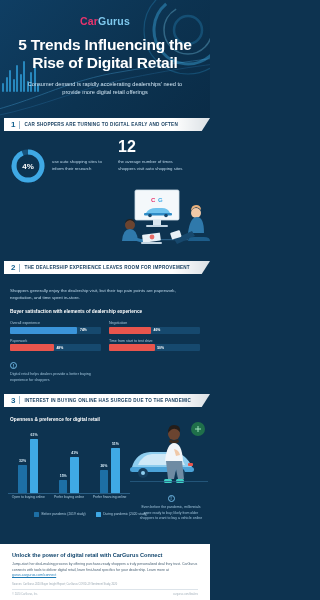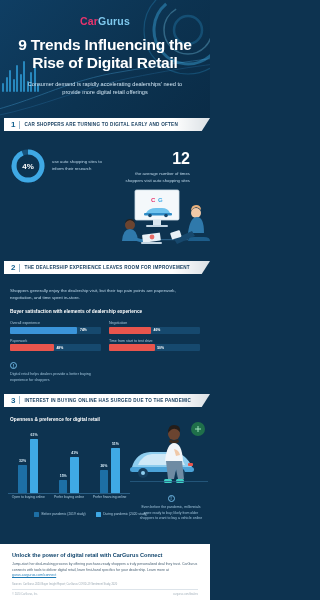--- a/index.html
+++ b/index.html
@@ -76,21 +76,21 @@
   .donut-row { display: flex; align-items: center; gap: 6px; padding: 6px 0 0 10px; }
   .donut { position: relative; width: 36px; height: 36px; flex: none; }
   .donut svg { display: block; }
   .donut span {
     position: absolute; inset: 0;
     display: flex; align-items: center; justify-content: center;
     color: #ffffff; font-size: 8px; font-weight: bold;
   }
   .donut-text { color: #bcd7e9; font-size: 4.3px; line-height: 1.55; width: 62px; }
 
-  .big-stat { position: absolute; left: 118px; top: 20px; width: 72px; text-align: right; }
+  .big-stat { position: absolute; left: 118px; top: 8px; width: 72px; }
   .big-stat .num { color: #ffffff; font-size: 16px; font-weight: bold; line-height: 1; }
   .big-stat .txt { color: #bcd7e9; font-size: 4.3px; line-height: 1.55; margin-top: 4px; }
 
   .illus1 { position: absolute; left: 108px; top: 54px; width: 102px; height: 74px; }
 
   
   .sec2 { position: relative; padding-top: 4px; }
   .sec2-lead {
     color: #bcd7e9; font-size: 4.4px; line-height: 1.6;
     padding: 9px 14px 0 10px;
@@ -218,21 +218,21 @@
 
     <svg class="hero-swoosh" viewBox="0 0 210 60" preserveAspectRatio="none">
       <path d="M-5 52 C40 40, 70 22, 120 14 C155 8, 185 4, 215 0" fill="none" stroke="#4aa7dd" stroke-width="1"></path>
       <path d="M-5 58 C45 48, 80 30, 130 20 C165 13, 190 9, 215 6" fill="none" stroke="#2e7eb5" stroke-width=".8"></path>
     </svg>
 
     <div class="logo">
       <span class="car">Car</span><span class="gurus">Gurus</span>
     </div>
 
-    <div class="hero-title">9 Trends Influencing the Rise of Digital Retail</div>
+    <div class="hero-title">5 Trends Influencing the Rise of Digital Retail</div>
     <div class="hero-sub">Consumer demand is rapidly accelerating dealerships' need to provide more digital retail offerings</div>
   </div>
 
   <div class="sec-banner">
     <span class="sec-num">1</span>
     <span class="sec-div"></span>
     <span class="sec-title">Car shoppers are turning to digital early and often</span>
   </div>
 
   <div class="sec1">

